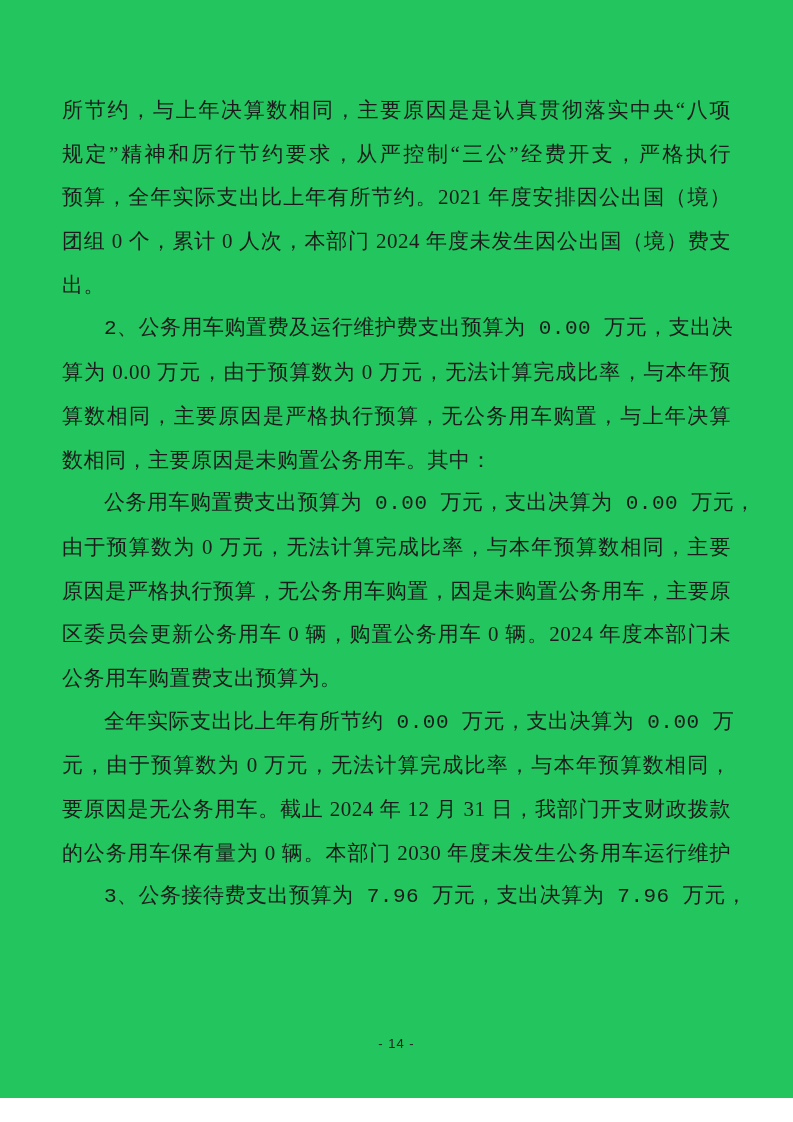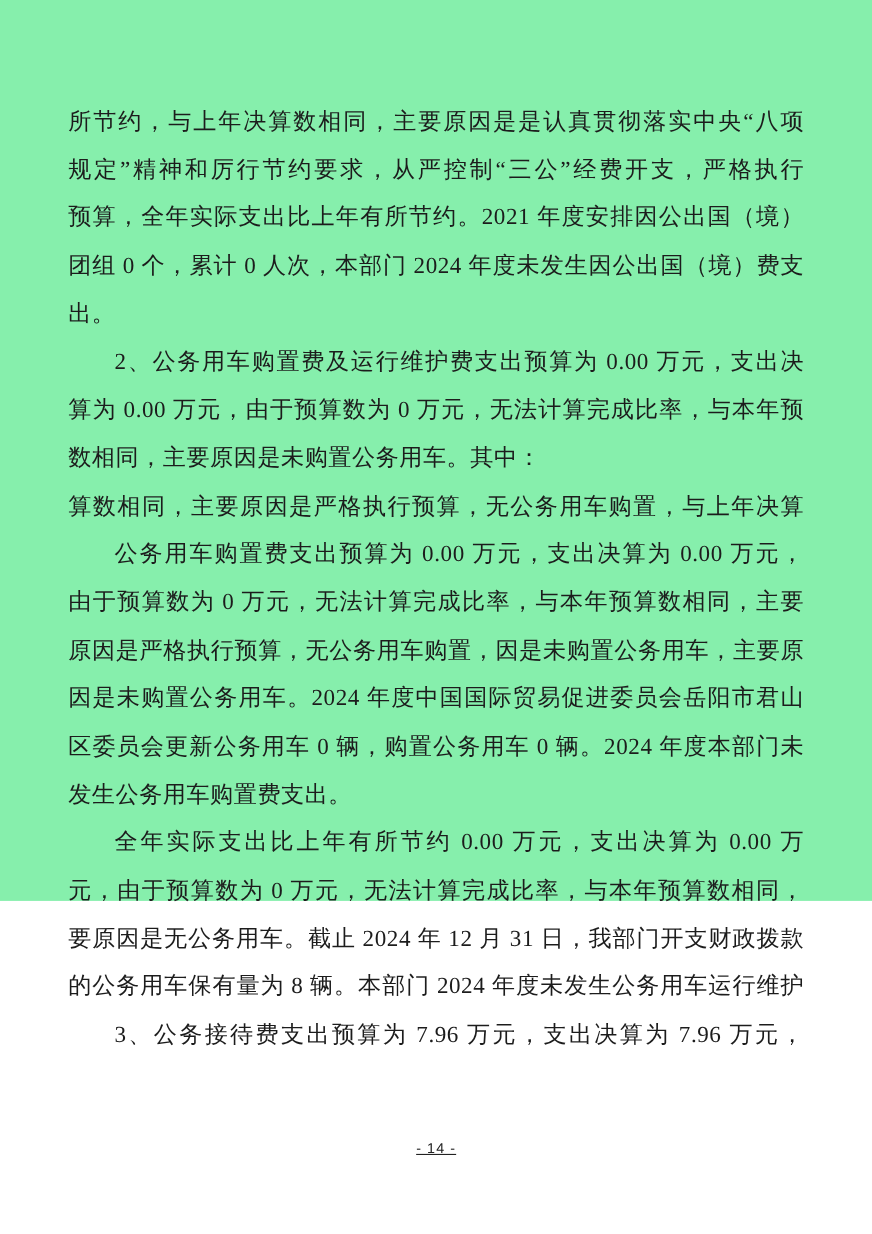--- a/index.html
+++ b/index.html
@@ -13,22 +13,22 @@
     position: relative;
     overflow: hidden;
     font-family: "Liberation Serif", "DejaVu Serif", serif;
     color: #1c1c1c;
   }
   .page {
     position: absolute;
     left: 0;
     top: 0;
     width: 793px;
-    height: 819px;
-    background: #86efac;
+    height: 1098px;
+    background: #22c55e;
   }
   .content {
     position: absolute;
     top: 89px;
     left: 62px;
     width: 669px;
     font-size: 21px;
     line-height: 43.7px;
     letter-spacing: 0.5px;
   }
@@ -37,54 +37,53 @@
     text-align-last: justify;
     white-space: nowrap;
     height: 43.7px;
   }
   .ln.left {
     text-align: left;
     text-align-last: left;
   }
   .ln.indent {
     text-indent: 2em;
+    font-family: Liberation Mono, monospace;
   }
   .footer {
     position: absolute;
     top: 1036px;
     left: 0;
     width: 793px;
     text-align: center;
     font-family: "Liberation Sans", "DejaVu Sans", sans-serif;
     font-size: 13px;
     color: #222222;
     letter-spacing: 1px;
-    text-decoration: underline;
   }
 </style>
 </head>
 <body>
 
 <div class="page">
   <div class="content">
     <div class="ln">所节约，与上年决算数相同，主要原因是是认真贯彻落实中央“八项</div>
     <div class="ln">规定”精神和厉行节约要求，从严控制“三公”经费开支，严格执行</div>
     <div class="ln">预算，全年实际支出比上年有所节约。2021 年度安排因公出国（境）</div>
     <div class="ln">团组 0 个，累计 0 人次，本部门 2024 年度未发生因公出国（境）费支</div>
     <div class="ln left">出。</div>
     <div class="ln indent">2、公务用车购置费及运行维护费支出预算为 0.00 万元，支出决</div>
     <div class="ln">算为 0.00 万元，由于预算数为 0 万元，无法计算完成比率，与本年预</div>
+    <div class="ln">算数相同，主要原因是严格执行预算，无公务用车购置，与上年决算</div>
     <div class="ln left">数相同，主要原因是未购置公务用车。其中：</div>
-    <div class="ln">算数相同，主要原因是严格执行预算，无公务用车购置，与上年决算</div>
     <div class="ln indent">公务用车购置费支出预算为 0.00 万元，支出决算为 0.00 万元，</div>
     <div class="ln">由于预算数为 0 万元，无法计算完成比率，与本年预算数相同，主要</div>
     <div class="ln">原因是严格执行预算，无公务用车购置，因是未购置公务用车，主要原</div>
-    <div class="ln">因是未购置公务用车。2024 年度中国国际贸易促进委员会岳阳市君山</div>
     <div class="ln">区委员会更新公务用车 0 辆，购置公务用车 0 辆。2024 年度本部门未</div>
-    <div class="ln left">发生公务用车购置费支出。</div>
+    <div class="ln left">公务用车购置费支出预算为。</div>
     <div class="ln indent">全年实际支出比上年有所节约 0.00 万元，支出决算为 0.00 万</div>
     <div class="ln">元，由于预算数为 0 万元，无法计算完成比率，与本年预算数相同，</div>
     <div class="ln">要原因是无公务用车。截止 2024 年 12 月 31 日，我部门开支财政拨款</div>
-    <div class="ln">的公务用车保有量为 8 辆。本部门 2024 年度未发生公务用车运行维护</div>
+    <div class="ln">的公务用车保有量为 0 辆。本部门 2030 年度未发生公务用车运行维护</div>
     <div class="ln indent">3、公务接待费支出预算为 7.96 万元，支出决算为 7.96 万元，</div>
   </div>
   <div class="footer">- 14 -</div>
 </div>
 
 </body></html>

